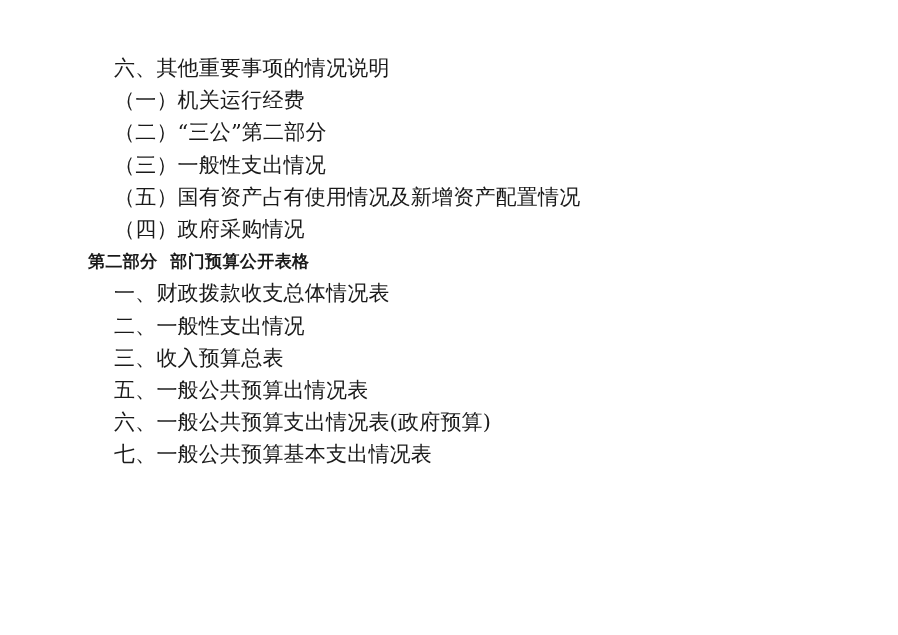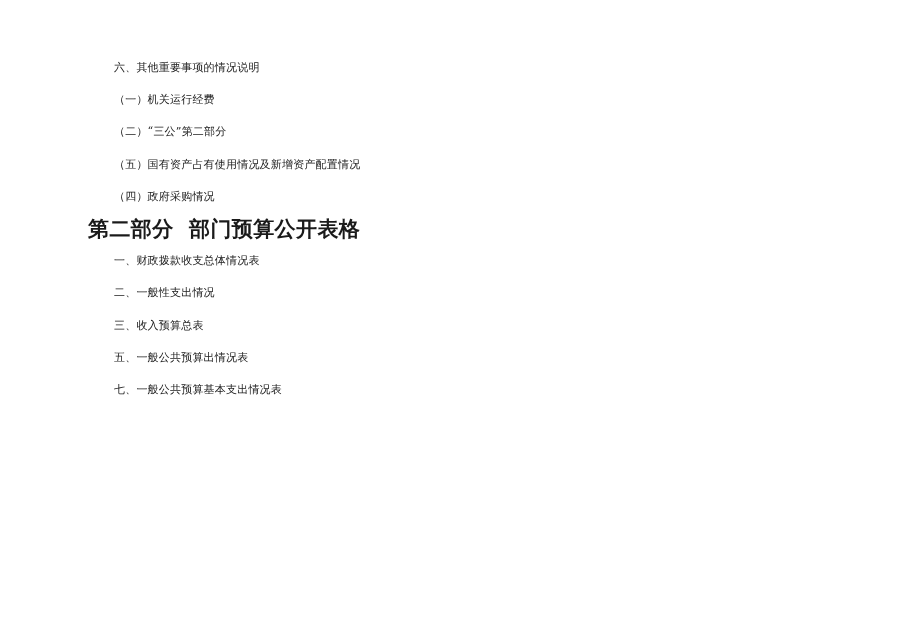--- a/index.html
+++ b/index.html
@@ -15,50 +15,52 @@
     overflow: hidden;
   }
   .page {
     position: relative;
     width: 898px;
     height: 635px;
     box-sizing: border-box;
     padding: 52px 80px 0 88px;
   }
   .doc-line {
-    font-size: 11px;
+    font-size: 21px;
     line-height: 32.2px;
     white-space: pre;
     letter-spacing: 0.2px;
     color: #1a1a1a;
   }
   .indent-1 {
     padding-left: 26px;
   }
   .indent-0 {
     padding-left: 0px;
   }
   .section-head {
     font-weight: bold;
-    font-size: 21px;
+    font-size: 17px;
     letter-spacing: 0.4px;
   }
 </style>
 </head>
 <body>
 
 <div class="page">
 
   <div class="doc-line indent-1">六、其他重要事项的情况说明</div>
   <div class="doc-line indent-1">（一）机关运行经费</div>
   <div class="doc-line indent-1">（二）“三公”第二部分</div>
+  <div class="doc-line indent-1">（三）一般性支出情况</div>
   <div class="doc-line indent-1">（五）国有资产占有使用情况及新增资产配置情况</div>
   <div class="doc-line indent-1">（四）政府采购情况</div>
 
   <div class="doc-line indent-0 section-head">第二部分  部门预算公开表格</div>
 
   <div class="doc-line indent-1">一、财政拨款收支总体情况表</div>
   <div class="doc-line indent-1">二、一般性支出情况</div>
   <div class="doc-line indent-1">三、收入预算总表</div>
   <div class="doc-line indent-1">五、一般公共预算出情况表</div>
+  <div class="doc-line indent-1">六、一般公共预算支出情况表(政府预算)</div>
   <div class="doc-line indent-1">七、一般公共预算基本支出情况表</div>
 
 </div>
 
 </body></html>

